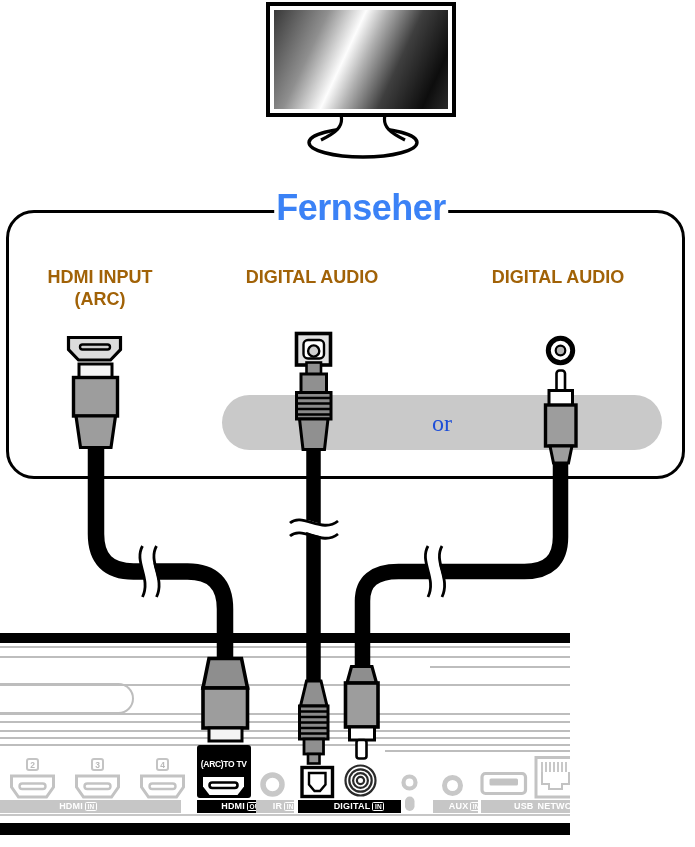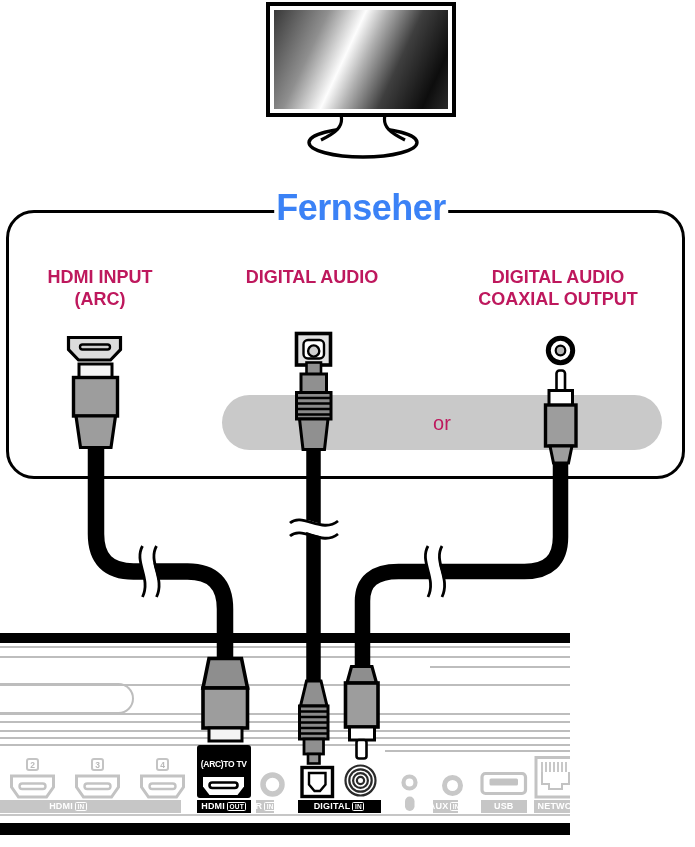--- a/index.html
+++ b/index.html
@@ -14,41 +14,41 @@
   .tv-stand{position:absolute;left:295px;top:115px;width:140px;height:45px;}
 
   
   .tvbox{position:absolute;left:6px;top:210px;width:679px;height:269px;box-sizing:border-box;
     border:3.5px solid #000;border-radius:28px;background:#fff;}
   .tvbox-title{position:absolute;left:361px;top:186px;transform:translateX(-50%);
     font-size:36px;font-weight:bold;line-height:44px;background:#fff;padding:0 2px;
     color:#3b82f6;z-index:5;white-space:nowrap;letter-spacing:-0.5px;}
 
   .conn-label{position:absolute;top:266px;text-align:center;font-size:18px;font-weight:bold;
-    line-height:22px;color:#be185d;z-index:2;white-space:nowrap;}
+    line-height:22px;color:#a16207;z-index:2;white-space:nowrap;}
 
   .or-pill{position:absolute;left:222px;top:395px;width:440px;height:55px;border-radius:28px;
     background:#c9c9c9;z-index:1;display:flex;align-items:center;justify-content:center;}
-  .or-text{font-size:20px;color:#be185d;line-height:1;}
+  .or-text{font-size:24px;color:#1d4ed8;line-height:1;font-family:Liberation Serif, serif;}
 
   
   .panel{position:absolute;left:0;top:633px;width:570px;height:205px;overflow:hidden;z-index:2;}
   .pbar-black{position:absolute;left:0;width:570px;background:#000;}
   .pline{position:absolute;height:2.4px;background:#bdbdbd;}
   .groove{position:absolute;left:-4px;top:50px;width:138px;height:31px;box-sizing:border-box;
     border:2.4px solid #bdbdbd;border-left:none;border-radius:0 16px 16px 0;}
   .numbadge{position:absolute;top:125px;width:13px;height:13px;box-sizing:border-box;
     border:2px solid #c4c4c4;border-radius:3px;background:#fff;color:#b9b9b9;
     font-size:8.5px;font-weight:bold;display:flex;align-items:center;justify-content:center;}
   .arc-box{position:absolute;left:197px;top:112px;width:53.5px;height:53px;background:#000;
     border-radius:3px;display:flex;justify-content:center;}
   .arc-box span{color:#fff;font-size:8.5px;font-weight:bold;margin-top:14px;white-space:nowrap;
     letter-spacing:-0.3px;}
   .bar{position:absolute;top:167px;height:12.5px;display:flex;align-items:center;
-    justify-content:center;gap:2px;color:#fff;font-weight:bold;font-size:9px;letter-spacing:0.2px;}
+    justify-content:center;gap:2px;color:#fff;font-weight:bold;font-size:9px;letter-spacing:0.2px;padding-left:20px;}
   .bar.gray{background:#c6c6c6;}
   .bar.black{background:#000;}
   .bar-badge{font-size:6.5px;border:1px solid #fff;border-radius:1.5px;padding:0 1.5px;
     line-height:7.5px;font-weight:bold;}
 
   
   .art{position:absolute;left:0;top:0;width:695px;height:847px;z-index:10;pointer-events:none;}
 </style>
 </head>
 <body>
@@ -71,21 +71,20 @@
 
   <div class="conn-label" style="left:20px;width:160px">
     <div>HDMI INPUT</div>
     <div>(ARC)</div>
   </div>
   <div class="conn-label" style="left:232px;width:160px">
     <div>DIGITAL AUDIO</div>
   </div>
   <div class="conn-label" style="left:478px;width:160px">
     <div>DIGITAL AUDIO</div>
-    <div>COAXIAL OUTPUT</div>
   </div>
 
   <div class="or-pill">
     <span class="or-text">or</span>
   </div>
 
   <div class="panel">
     <div class="pbar-black" style="top:0;height:10px"></div>
     <div class="pline" style="top:13px;left:0;width:570px"></div>
     <div class="pline" style="top:23px;left:0;width:570px"></div>

